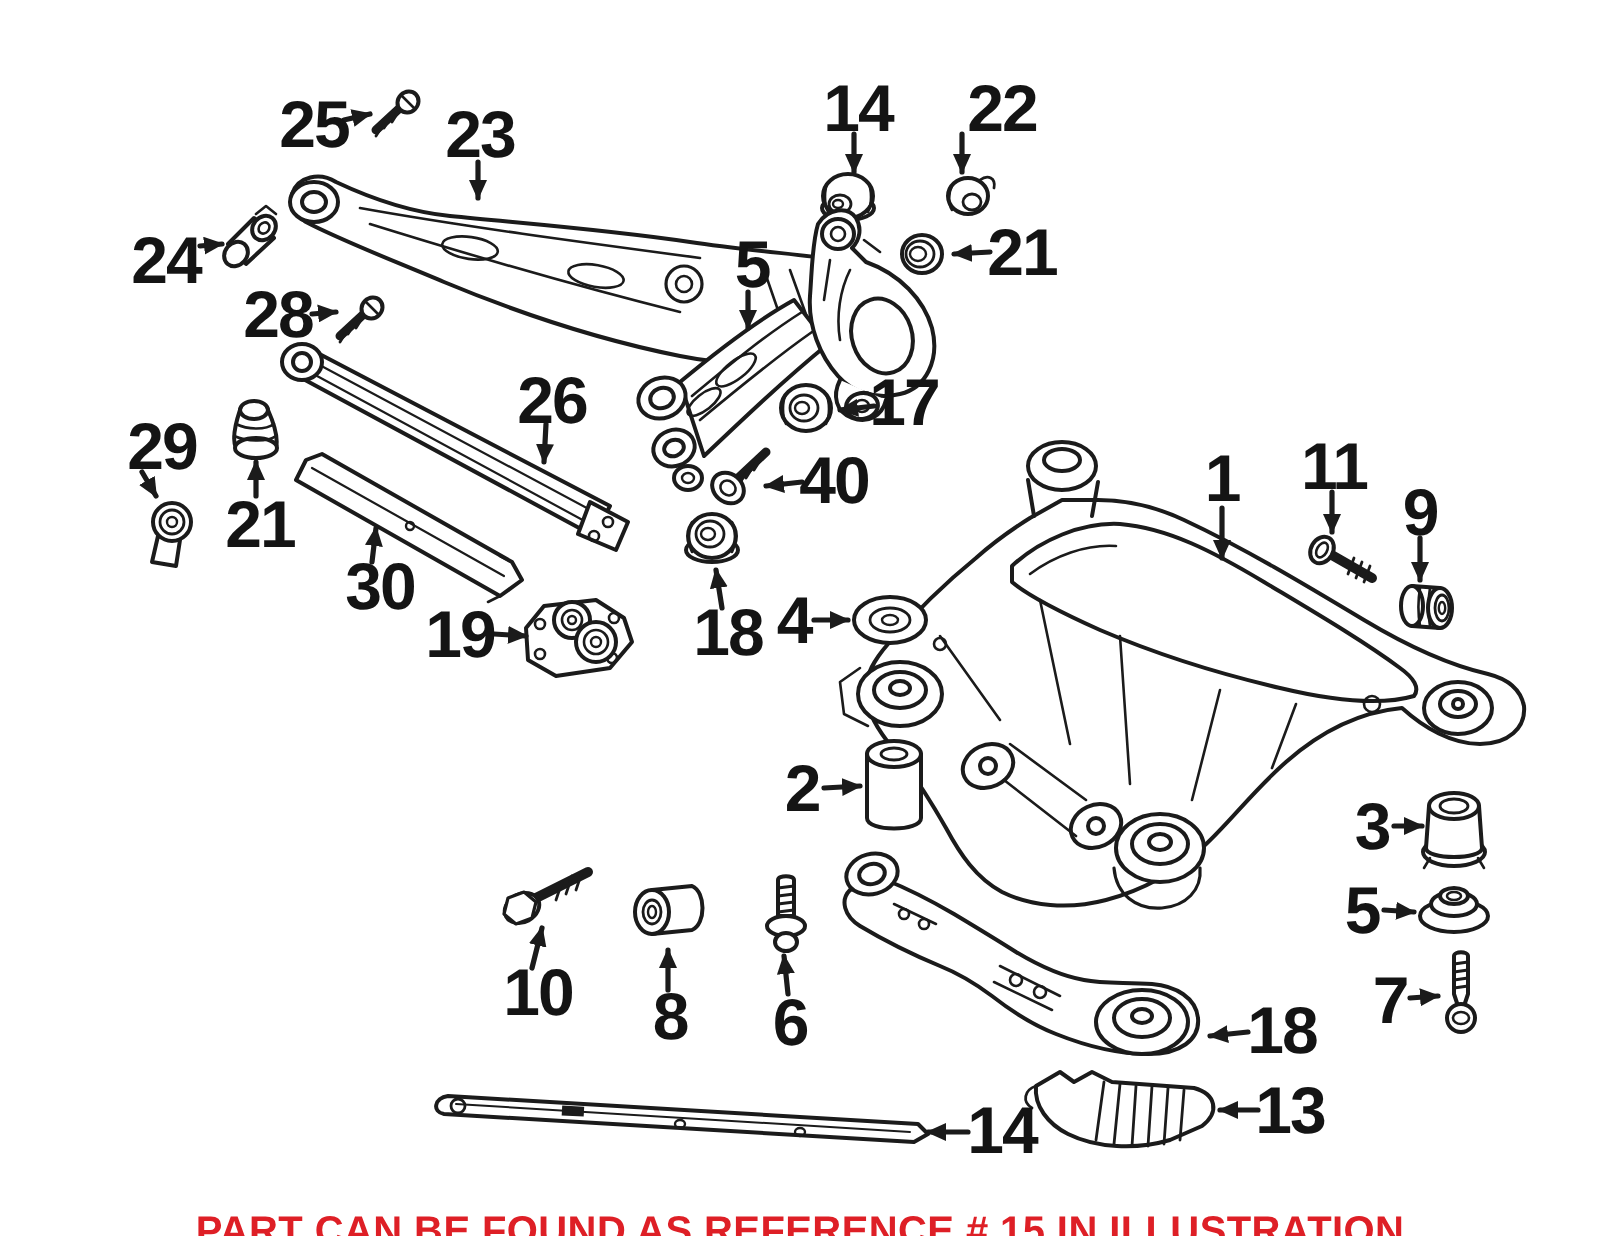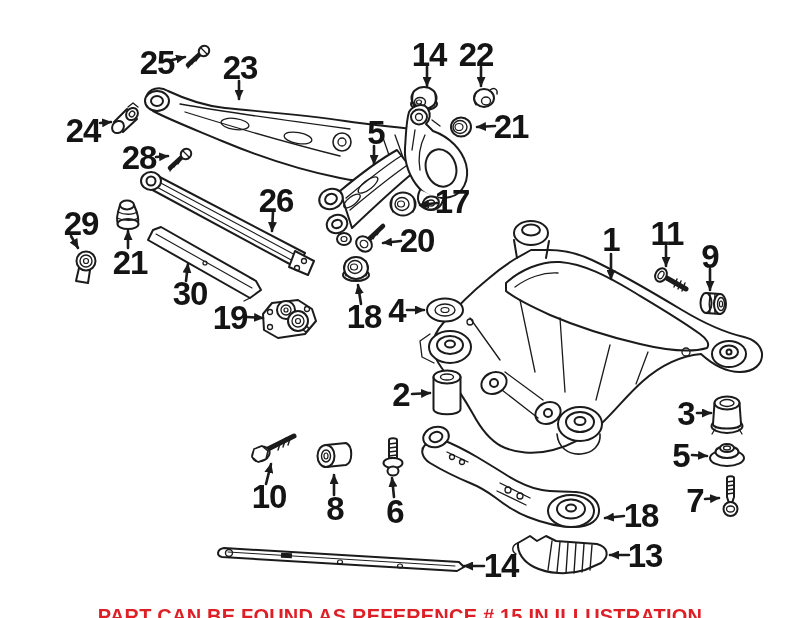--- a/index.html
+++ b/index.html
@@ -372,23 +372,23 @@
   <div class="co" style="left:269px;top:496px">10</div>
   <div class="co" style="left:667px;top:233px">11</div>
   <div class="co" style="left:641px;top:515px">18</div>
   <div class="co" style="left:645px;top:555px">13</div>
   <div class="co" style="left:501px;top:565px">14</div>
   <div class="co" style="left:376px;top:132px">5</div>
   <div class="co" style="left:429px;top:54px">14</div>
   <div class="co" style="left:452px;top:201px">17</div>
   <div class="co" style="left:364px;top:316px">18</div>
   <div class="co" style="left:230px;top:317px">19</div>
-  <div class="co" style="left:417px;top:240px">20</div>
+  <div class="co" style="left:417px;top:240px">40</div>
   <div class="co" style="left:511px;top:126px">21</div>
-  <div class="co" style="left:476px;top:54px">22</div>
+  <div class="co" style="left:501px;top:54px">22</div>
   <div class="co" style="left:240px;top:67px">23</div>
   <div class="co" style="left:83px;top:130px">24</div>
   <div class="co" style="left:157px;top:62px">25</div>
   <div class="co" style="left:276px;top:200px">26</div>
   <div class="co" style="left:130px;top:262px">21</div>
   <div class="co" style="left:139px;top:157px">28</div>
   <div class="co" style="left:81px;top:223px">29</div>
   <div class="co" style="left:190px;top:293px">30</div>
 
   <div class="caption">PART CAN BE FOUND AS REFERENCE # 15 IN ILLUSTRATION</div>

